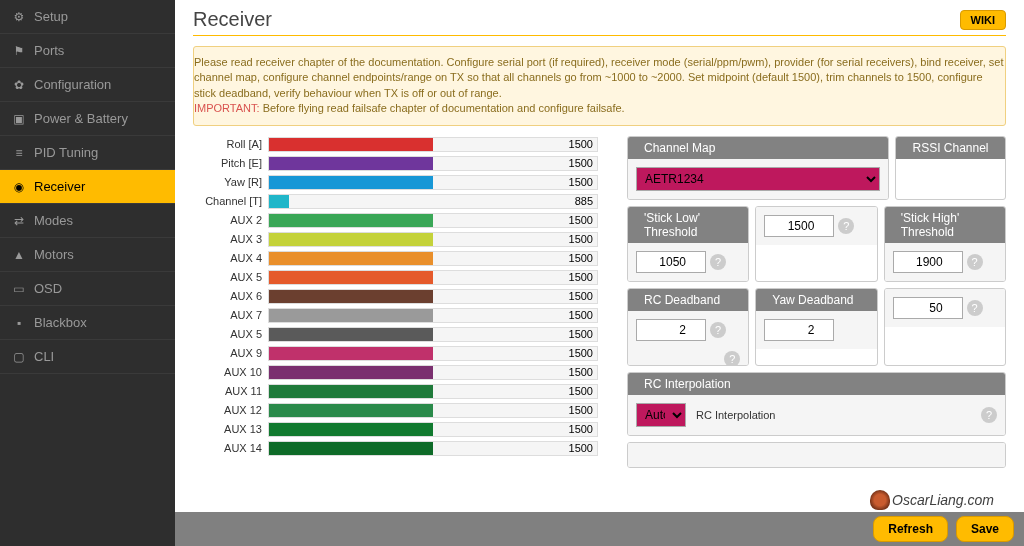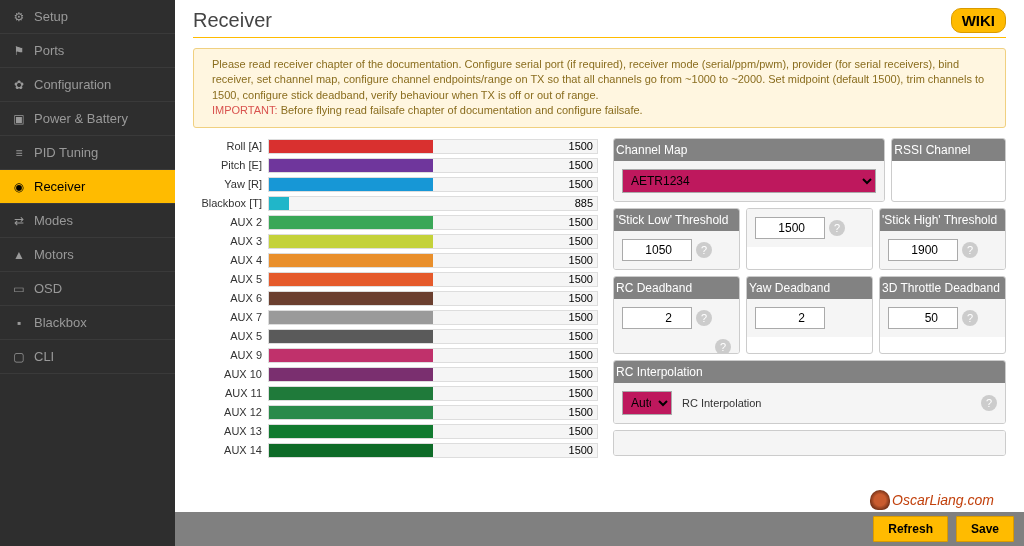--- a/index.html
+++ b/index.html
@@ -4,42 +4,42 @@
 <style>
 * { box-sizing: border-box; margin: 0; padding: 0; font-family: Arial, sans-serif; }
 body { background: #fff; width: 1024px; height: 546px; overflow: hidden; position: relative; }
 .sidebar { position: absolute; left: 0; top: 0; width: 175px; height: 546px; background: #2e2e2e; }
 .nav-item { display: flex; align-items: center; gap: 8px; padding: 9px 12px; color: #999; font-size: 13px; cursor: pointer; border-bottom: 1px solid #3a3a3a; }
 .nav-item.active { background: #ffbb00; color: #000; }
 .nav-item .icon { width: 14px; text-align: center; font-size: 12px; }
 .main { position: absolute; left: 175px; top: 0; right: 0; height: 546px; padding: 8px 18px 0 18px; overflow: hidden; }
 .header { display: flex; justify-content: space-between; align-items: center; border-bottom: 1px solid #ffbb00; padding-bottom: 4px; margin-bottom: 10px; }
 .header h1 { font-size: 20px; font-weight: normal; color: #444; }
-.wiki-btn { background: #ffbb00; border: 1px solid #d99a00; padding: 3px 10px; font-size: 15px; font-weight: bold; cursor: pointer; border-radius: 10px; }
-.note { background: #fff6e0; border: 1px solid #f0d080; padding: 8px 18px; font-size: 11px; color: #8a6d1e; line-height: 1.4; border-radius: 3px; margin-bottom: 10px; }
+.wiki-btn { background: #ffbb00; border: 1px solid #d99a00; padding: 3px 10px; font-size: 11px; font-weight: bold; cursor: pointer; border-radius: 4px; }
+.note { background: #fff6e0; border: 1px solid #f0d080; padding: 8px 0; font-size: 11px; color: #8a6d1e; line-height: 1.4; border-radius: 3px; margin-bottom: 10px; }
 .note .important { color: #d9534f; }
-.content { display: flex; gap: 15px; }
+.content { display: flex; gap: 29px; }
 .left-col { width: 405px; }
 .right-col { flex: 1; }
 .ch-row { display: flex; align-items: center; margin-bottom: 2px; height: 17px; }
 .ch-label { width: 75px; text-align: right; font-size: 11px; color: #333; padding-right: 6px; flex-shrink: 0; }
 .ch-bar-wrap { flex: 1; height: 15px; background: #f5f5f5; border: 1px solid #ddd; position: relative; }
 .ch-bar { height: 100%; position: absolute; left: 0; top: 0; }
 .ch-val { position: absolute; right: 4px; top: 0; font-size: 11px; color: #000; line-height: 13px; }
-.panel-head { background: #828282; color: #fff; font-size: 12px; padding: 4px 2px; }
+.panel-head { background: #828282; color: #fff; font-size: 12px; padding: 4px 16px; }
 .panel-row { display: flex; gap: 6px; margin-bottom: 6px; }
 .panel-col { flex: 1; border: 1px solid #ccc; border-radius: 3px; overflow: hidden; }
 .panel-body { padding: 8px; background: #f5f5f5; display: flex; align-items: center; gap: 4px; }
 select, input[type=text] { width: 100%; padding: 3px 4px; font-size: 12px; border: 1px solid #aaa; background: #be185d; }
 input[type=number] { width: 70px; padding: 3px 4px; font-size: 12px; border: 1px solid #aaa; text-align: right; }
 .help { width: 16px; height: 16px; border-radius: 50%; background: #ccc; color: #fff; font-size: 11px; display: inline-flex; align-items: center; justify-content: center; }
 .field-label { font-size: 11px; color: #333; margin-left: 6px; }
 .footer { position: absolute; bottom: 0; left: 175px; right: 0; height: 34px; background: #808080; display: flex; justify-content: flex-end; align-items: center; padding: 0 10px; gap: 8px; }
-.footer button { background: #ffbb00; border: 1px solid #d99a00; padding: 5px 14px; font-size: 12px; font-weight: bold; cursor: pointer; border-radius: 1px; }
-.watermark { position: absolute; right: 30px; bottom: 36px; font-size: 14px; color: #c2410c; font-style: italic; display: flex; align-items: center; gap: 2px; }
+.footer button { background: #ffbb00; border: 1px solid #d99a00; padding: 5px 14px; font-size: 12px; font-weight: bold; cursor: pointer; border-radius: 8px; }
+.watermark { position: absolute; right: 30px; bottom: 36px; font-size: 14px; color: #404040; font-style: italic; display: flex; align-items: center; gap: 2px; }
 .watermark .logo { width: 20px; height: 20px; background: radial-gradient(circle,#c95b2e 40%,#7a3419 70%); border-radius: 50% 50% 40% 40%; }
 </style>
 </head>
 <body>
 
 <div class="sidebar" id="sidebar">
     <div class="nav-item">
       <span class="icon">⚙</span>
       <span>Setup</span>
     </div>
@@ -113,21 +113,21 @@
     </div>
         </div>
         <div class="ch-row">
           <div class="ch-label">Yaw [R]</div>
     <div class="ch-bar-wrap">
       <div class="ch-bar" style="width:50%;background:#1797d6"></div>
       <div class="ch-val">1500</div>
     </div>
         </div>
         <div class="ch-row">
-          <div class="ch-label">Blackbox [T]</div>
+          <div class="ch-label">Channel [T]</div>
     <div class="ch-bar-wrap">
       <div class="ch-bar" style="width:6.071428571428571%;background:#20b6c9"></div>
       <div class="ch-val">885</div>
     </div>
         </div>
         <div class="ch-row">
           <div class="ch-label">AUX 2</div>
     <div class="ch-bar-wrap">
       <div class="ch-bar" style="width:50%;background:#3aa757"></div>
       <div class="ch-val">1500</div>
@@ -265,21 +265,20 @@
               <span class="help" style="margin-left:auto;margin-top:6px">?</span>
             </div>
         </div>
         <div class="panel-col">
           <div class="panel-head">Yaw Deadband</div>
           <div class="panel-body">
               <input type="number" value="2" style="">
             </div>
         </div>
         <div class="panel-col">
-          <div class="panel-head">3D Throttle Deadband</div>
           <div class="panel-body">
               <input type="number" value="50" style="">
               <span class="help">?</span>
             </div>
         </div>
       </div>
 
       <div class="panel-row">
         <div class="panel-col">
           <div class="panel-head">RC Interpolation</div>

